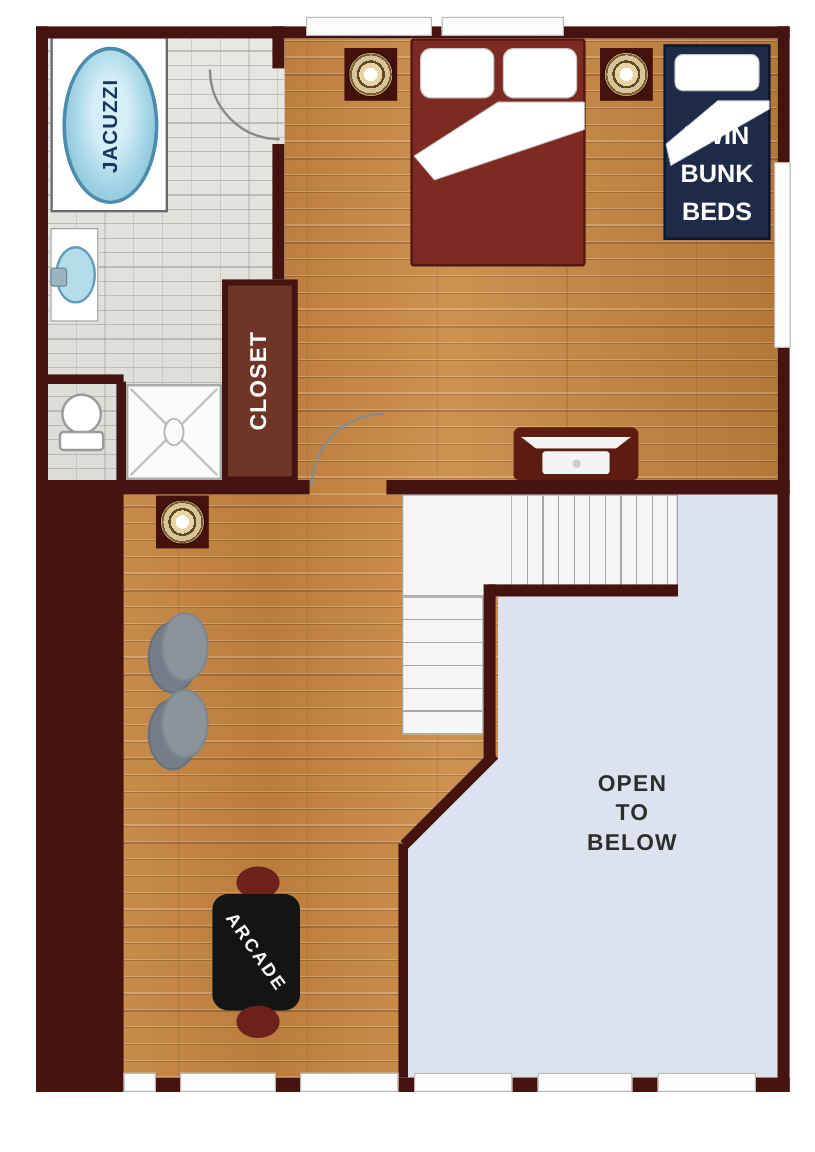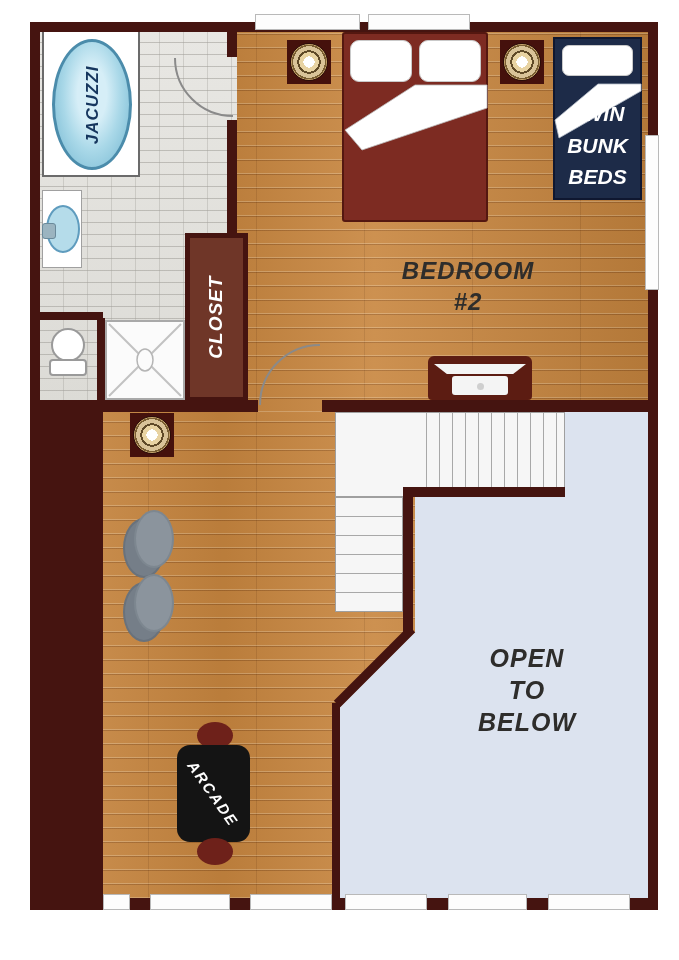--- a/index.html
+++ b/index.html
@@ -3,21 +3,21 @@
 <meta charset="utf-8">
 <style>
   :root{
     --wall:#451410; --wood_floor:#c8863f; --tile_floor:#e3e2de; --open_area:#dce3ef;
     --queen_bed:#7d2b22; --bunk_bed:#1d2b48; --closet:#6f3628; --jacuzzi_water:#a9d8e8;
     --stool:#8b949d; --arcade_cabinet:#141414; --text:#2e2d2b;
   }
   html,body{margin:0;padding:0;background:#fff;}
   .plan{position:relative;width:679px;height:960px;background:#fff;overflow:hidden;
         font-family:"Liberation Sans", sans-serif;}
-  .abs{position:absolute;font-style:italic;}
+  .abs{position:absolute;}
   .lbl{white-space:pre-line;text-align:center;font-weight:bold;color:var(--text);z-index:6;line-height:1.28;}
   
   .wood{
     background-color:var(--wood_floor);
     background-image:
       linear-gradient(90deg, rgba(255,255,255,.10), rgba(0,0,0,.07) 30%, rgba(255,255,255,.09) 55%, rgba(0,0,0,.10)),
       repeating-linear-gradient(0deg, rgba(255,240,215,.28) 0 1px, rgba(0,0,0,0) 1px 13px, rgba(92,44,8,.30) 13px 14px),
       repeating-linear-gradient(90deg, rgba(92,44,8,.16) 0 1px, rgba(0,0,0,0) 1px 108px);
     z-index:1;}
   .tile{
@@ -165,19 +165,17 @@
   <div class="abs window" style="left:103px;top:894px;width:27px;height:16px;"></div>
   <div class="abs window" style="left:150px;top:894px;width:80px;height:16px;"></div>
   <div class="abs window" style="left:250px;top:894px;width:82px;height:16px;"></div>
   <div class="abs window" style="left:345px;top:894px;width:82px;height:16px;"></div>
   <div class="abs window" style="left:448px;top:894px;width:79px;height:16px;"></div>
   <div class="abs window" style="left:548px;top:894px;width:82px;height:16px;"></div>
 
   <div class="abs lbl" style="left:553px;top:98px;width:89px;font-size:21px;color:#fff;line-height:1.5;">TWIN
 BUNK
 BEDS</div>
-  <div class="abs lbl" style="left:368px;top:256px;width:200px;font-size:24px;letter-spacing:1px;">BEDROOM
-#2</div>
-  <div class="abs lbl" style="left:427px;top:642px;width:200px;font-size:25px;letter-spacing:1px;">OPEN
+  <div class="abs lbl" style="left:427px;top:642px;width:200px;font-size:19px;letter-spacing:1px;">OPEN
 TO
 BELOW</div>
 
 </div>
 
 </body></html>

